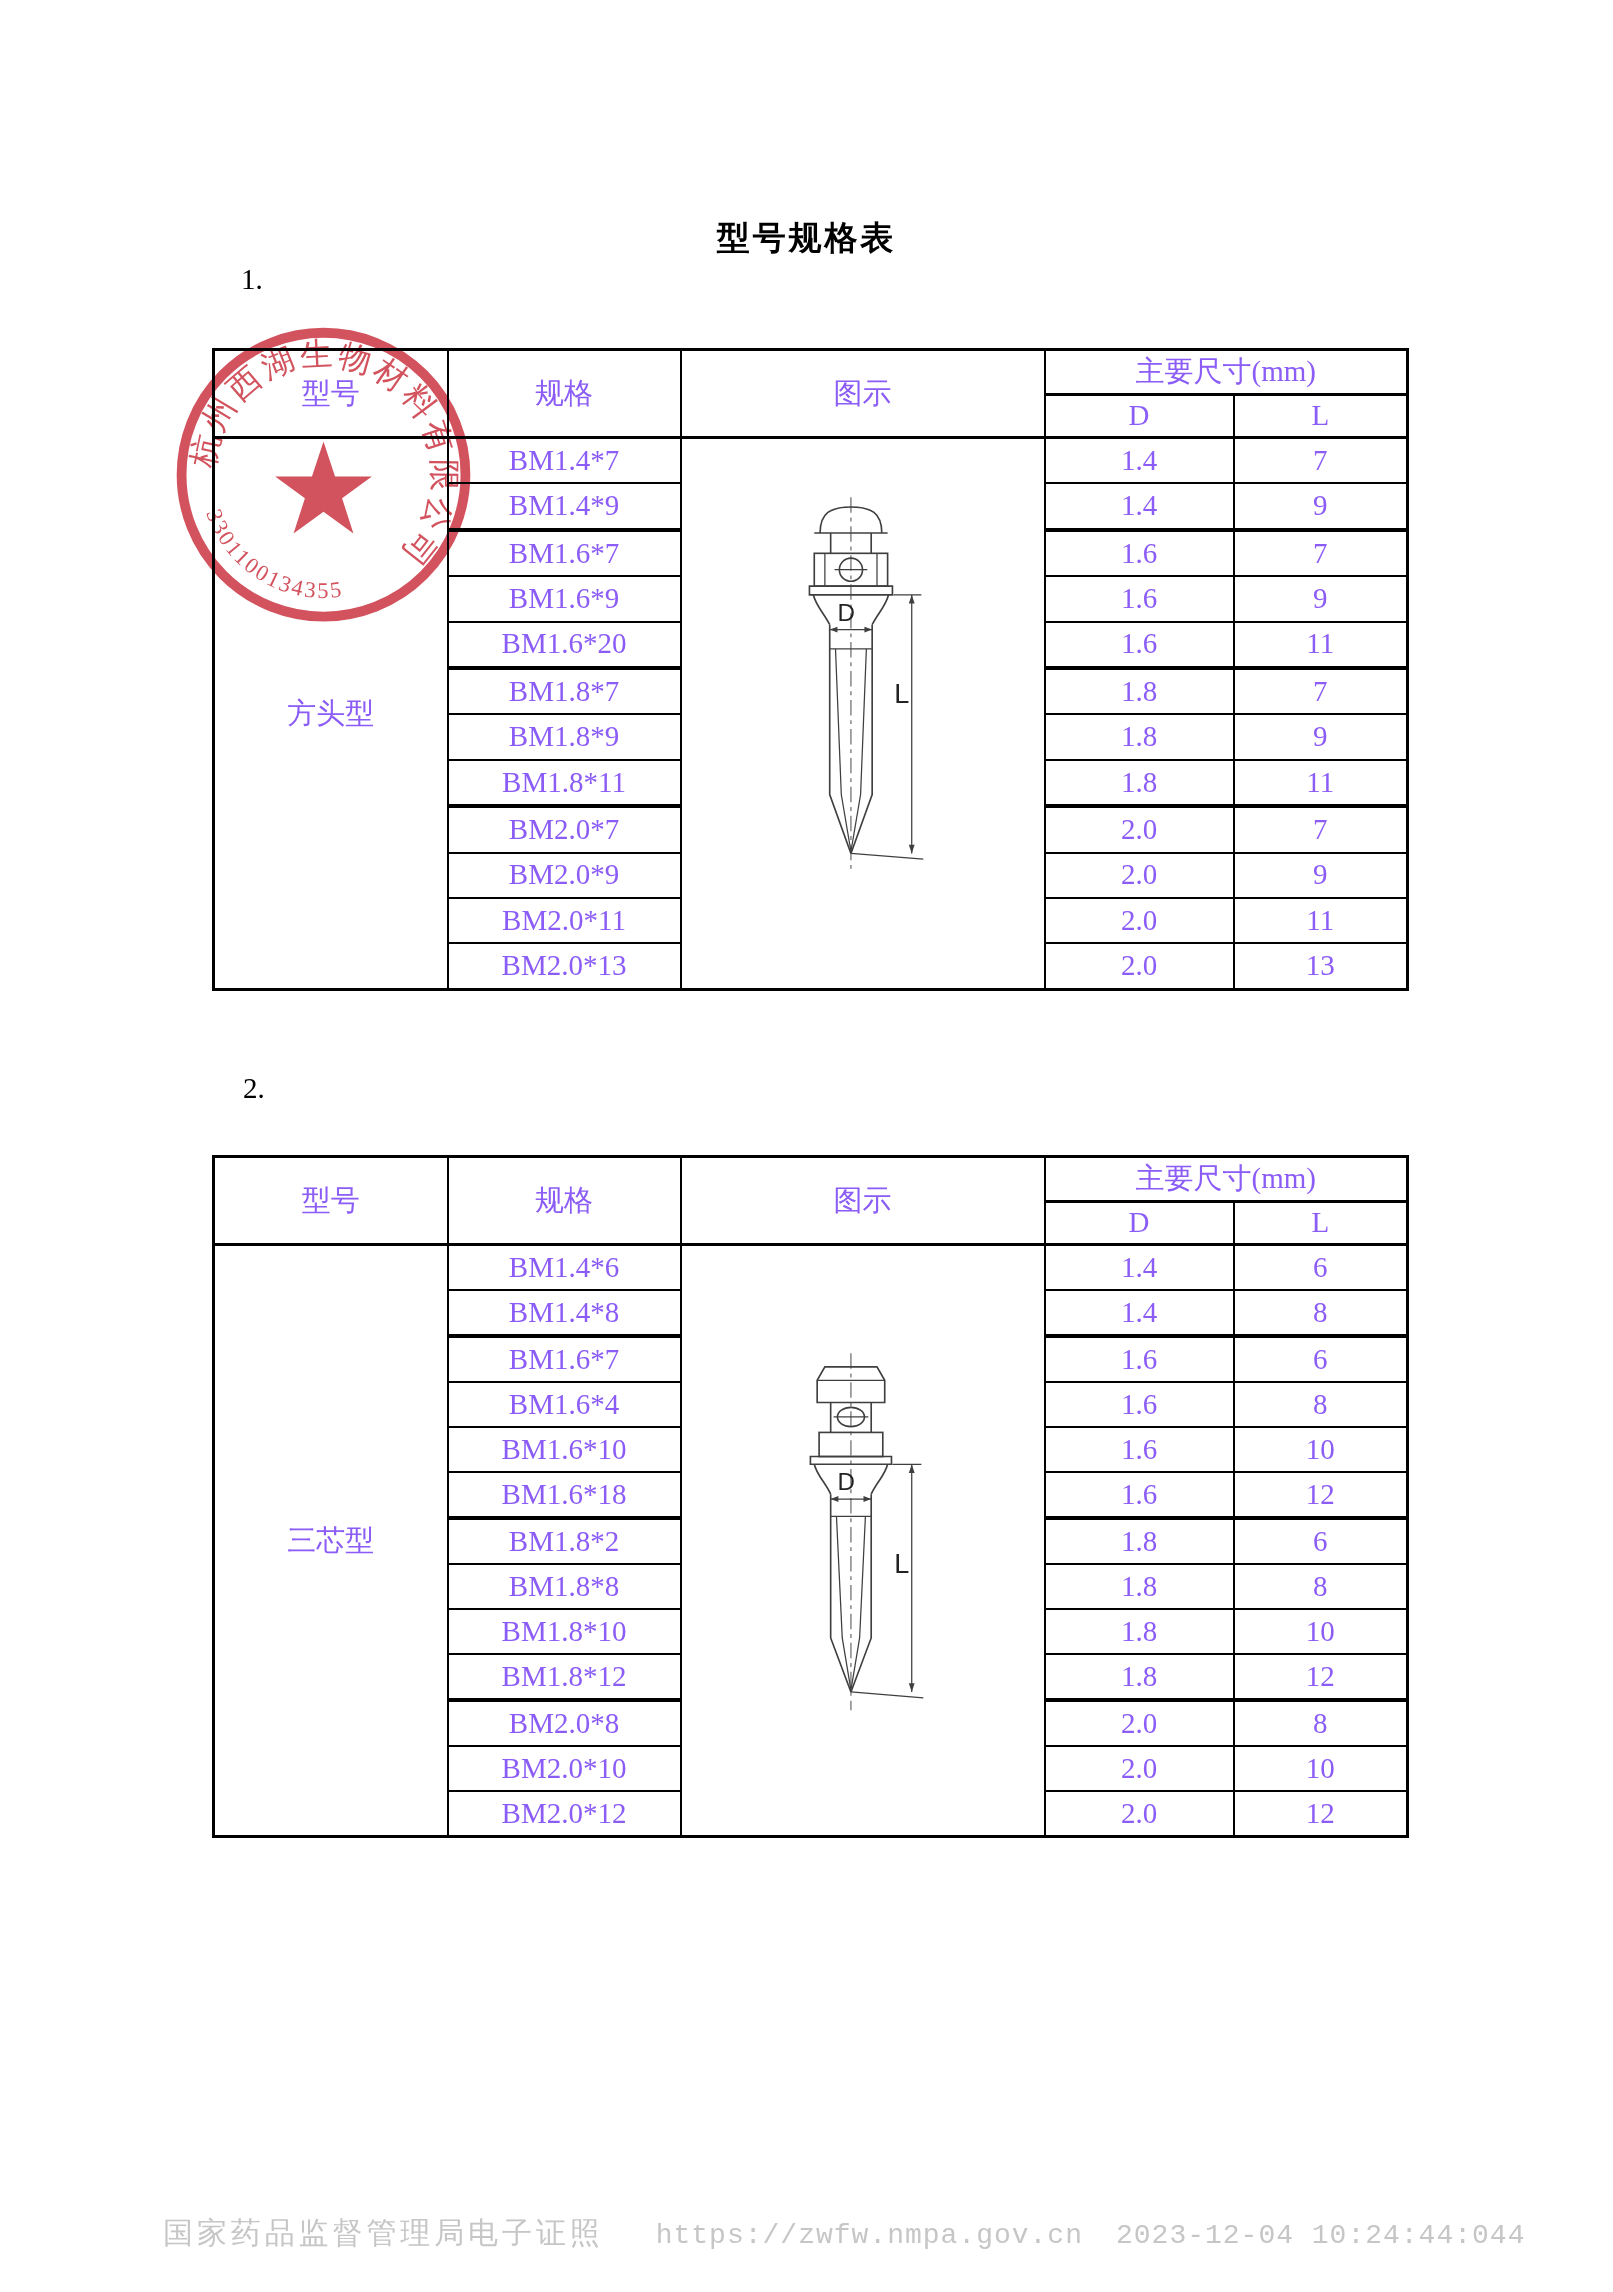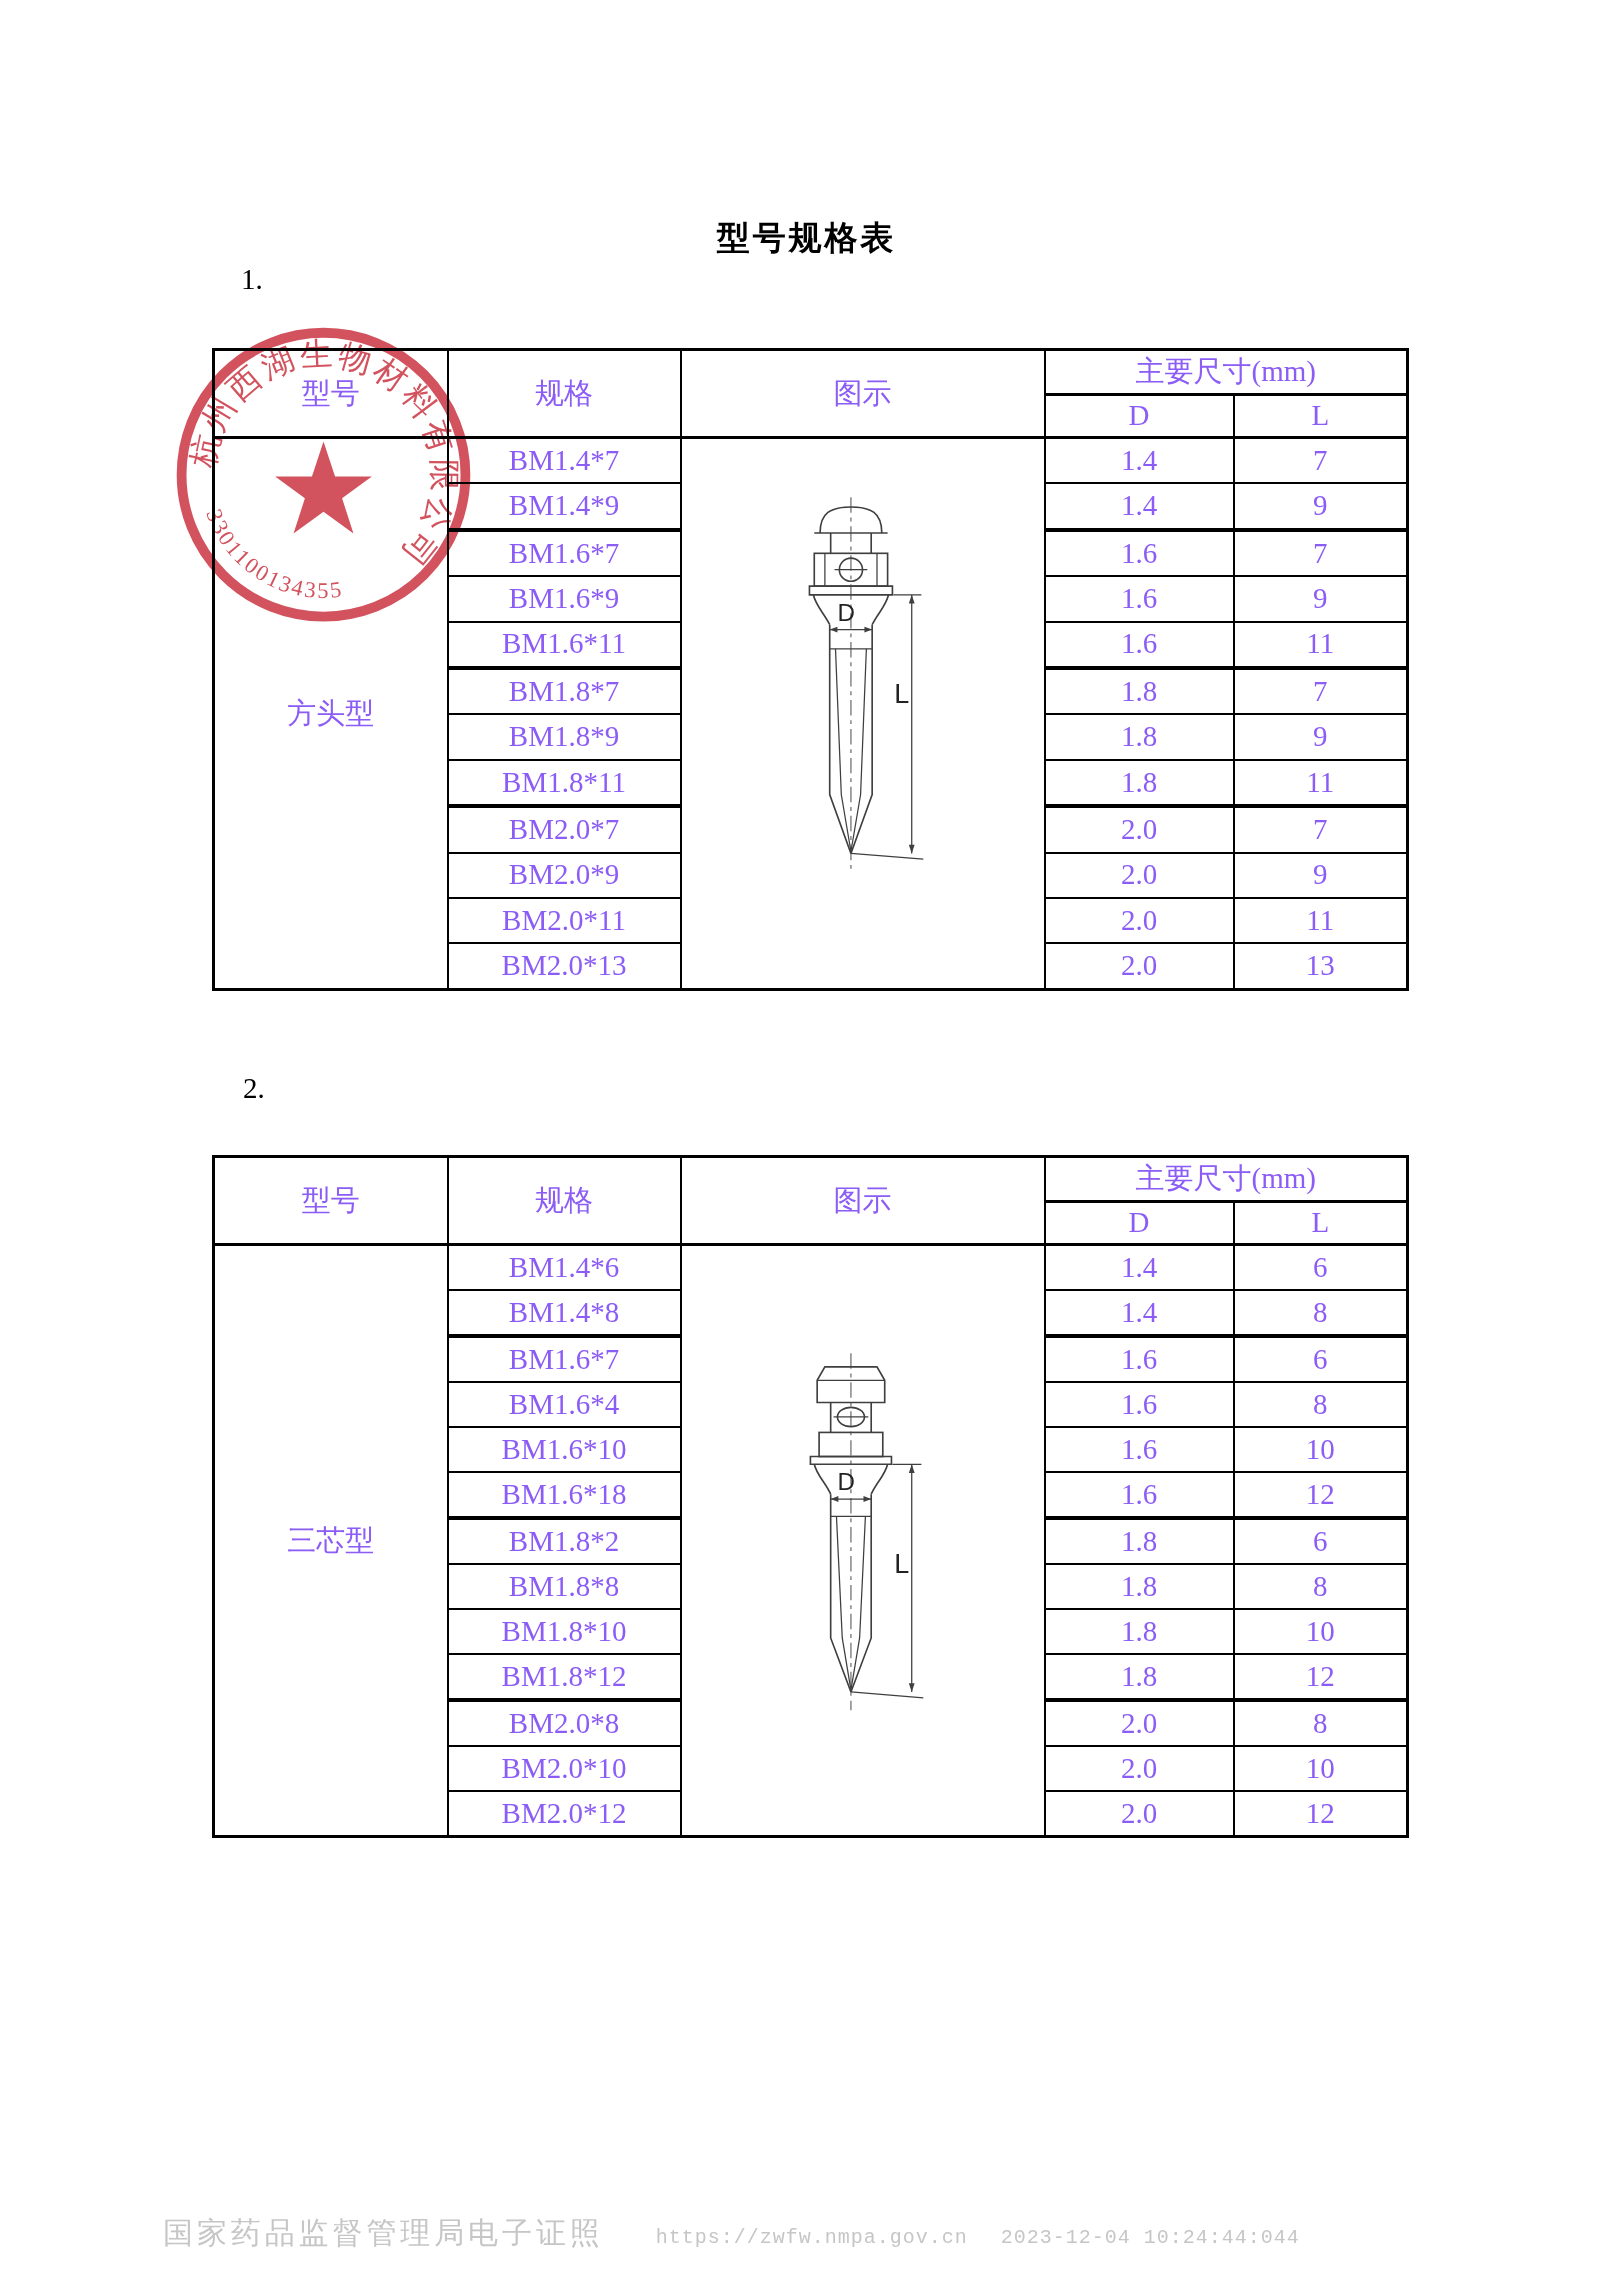--- a/index.html
+++ b/index.html
@@ -40,21 +40,21 @@
     position:absolute;left:162px;top:321px;width:323px;height:323px;
     mix-blend-mode:multiply;opacity:0.92;
   }
 
   .footer{
     position:absolute;left:163px;top:2213px;width:1372px;
     font-size:30px;color:#c6c6c6;white-space:nowrap;
   }
   .footer .agency{letter-spacing:3.9px;margin-right:52px;}
   .footer .url,.footer .timestamp{
-    font-family:"Liberation Mono", monospace;font-size:20px;letter-spacing:1px;
+    font-family:"Liberation Mono", monospace;font-size:28px;letter-spacing:1px;
   }
   .footer .url{margin-right:33px;}
 </style>
 </head>
 <body>
 
 <div class="page-title">型号规格表</div>
 
 <div class="section-label" id="sec1">1.</div>
 <div class="section-label" id="sec2">2.</div>
@@ -121,21 +121,21 @@
         <td class="spec-cell">BM1.6*7</td>
         <td class="d-cell">1.6</td>
         <td class="l-cell">7</td>
       </tr>
       <tr>
         <td class="spec-cell">BM1.6*9</td>
         <td class="d-cell">1.6</td>
         <td class="l-cell">9</td>
       </tr>
       <tr>
-        <td class="spec-cell">BM1.6*11</td>
+        <td class="spec-cell">BM1.6*20</td>
         <td class="d-cell">1.6</td>
         <td class="l-cell">11</td>
       </tr>
       <tr class="group-break">
         <td class="spec-cell">BM1.8*7</td>
         <td class="d-cell">1.8</td>
         <td class="l-cell">7</td>
       </tr>
       <tr>
         <td class="spec-cell">BM1.8*9</td>

